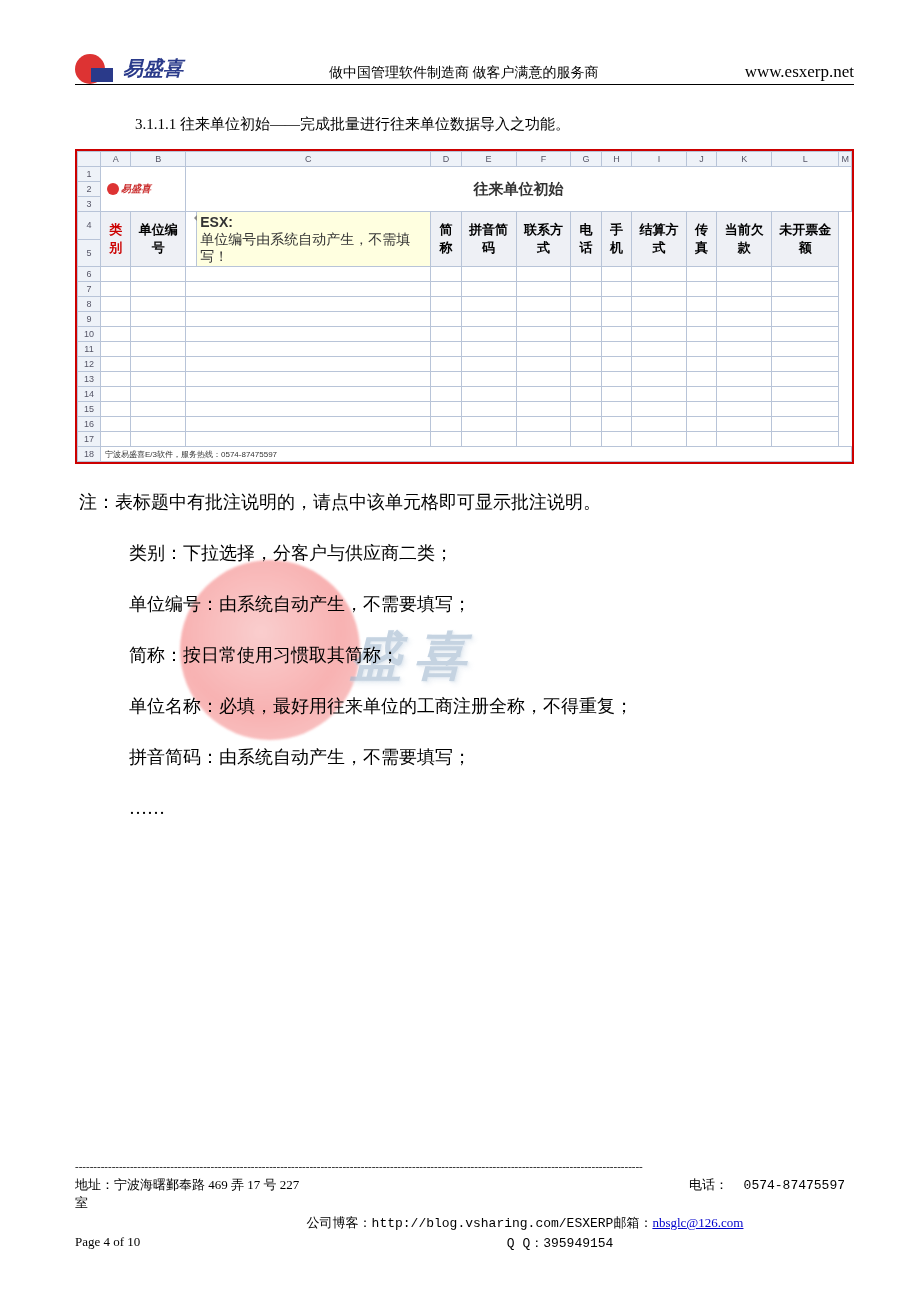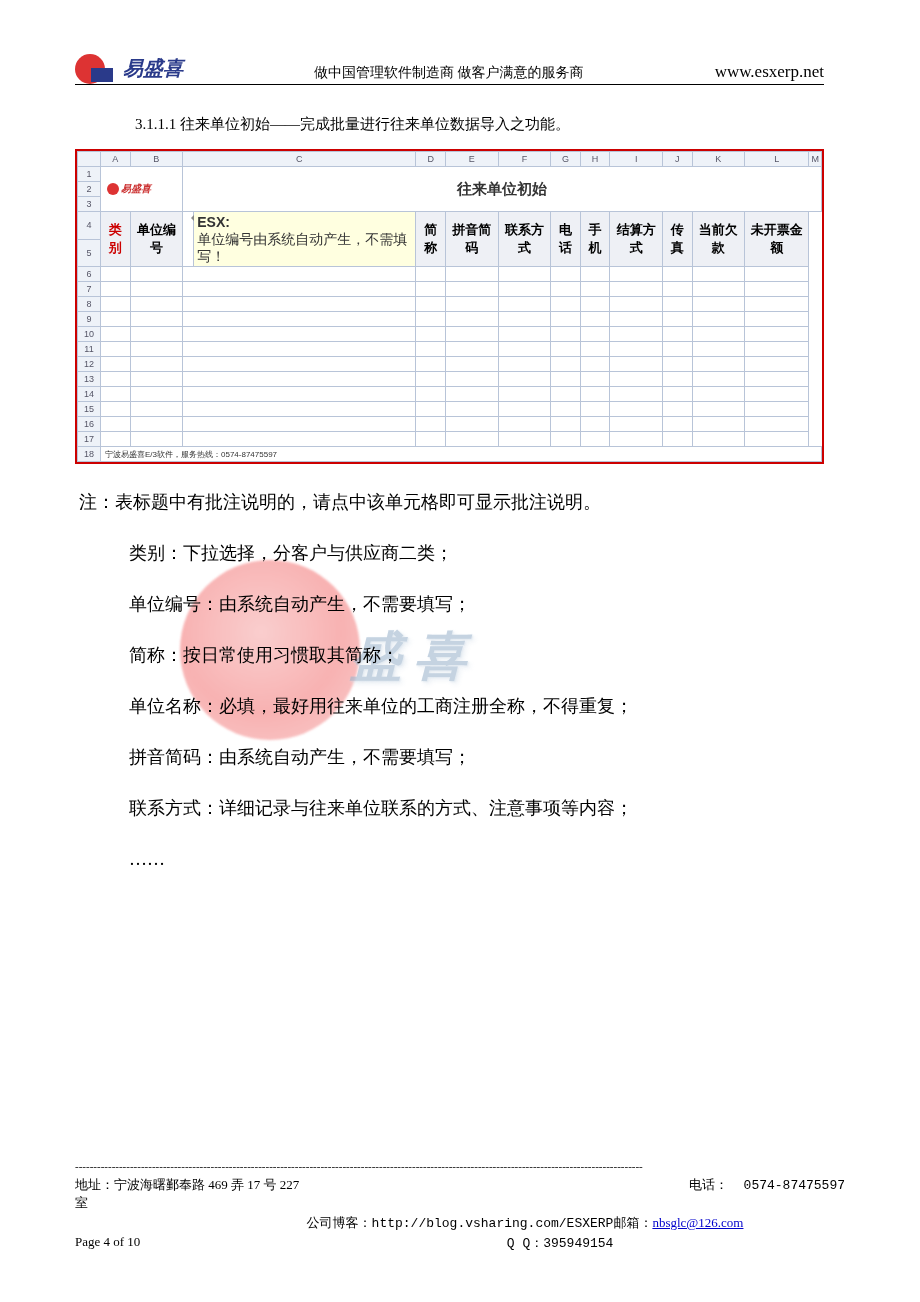--- a/index.html
+++ b/index.html
@@ -6,21 +6,21 @@
     margin: 0;
     font-family: "SimSun", "宋体", serif;
     background: #fff;
     color: #000;
     width: 920px;
     height: 1302px;
     position: relative;
     font-size: 14px;
   }
   .page {
-    padding: 50px 96px 0 75px;
+    padding: 50px 66px 0 75px;
     box-sizing: border-box;
     width: 100%;
     height: 100%;
     position: relative;
   }
   .header {
     display: flex;
     justify-content: space-between;
     align-items: flex-end;
     border-bottom: 1px solid #000;
@@ -442,21 +442,20 @@
         </table>
     </div>
 
     <div class="body-text">
       <p class="indent1">注：表标题中有批注说明的，请点中该单元格即可显示批注说明。</p>
       <p class="indent2">类别：下拉选择，分客户与供应商二类；</p>
       <p class="indent2">单位编号：由系统自动产生，不需要填写；</p>
       <p class="indent2">简称：按日常使用习惯取其简称；</p>
       <p class="indent2">单位名称：必填，最好用往来单位的工商注册全称，不得重复；</p>
       <p class="indent2">拼音简码：由系统自动产生，不需要填写；</p>
-      <p class="indent2">联系方式：详细记录与往来单位联系的方式、注意事项等内容；</p>
       <p class="indent2">……</p>
     </div>
   </div>
 
   <div class="watermark">
     <div class="wm-circle"></div>
     <div class="wm-text">盛喜</div>
   </div>
 
   <div class="footer">

